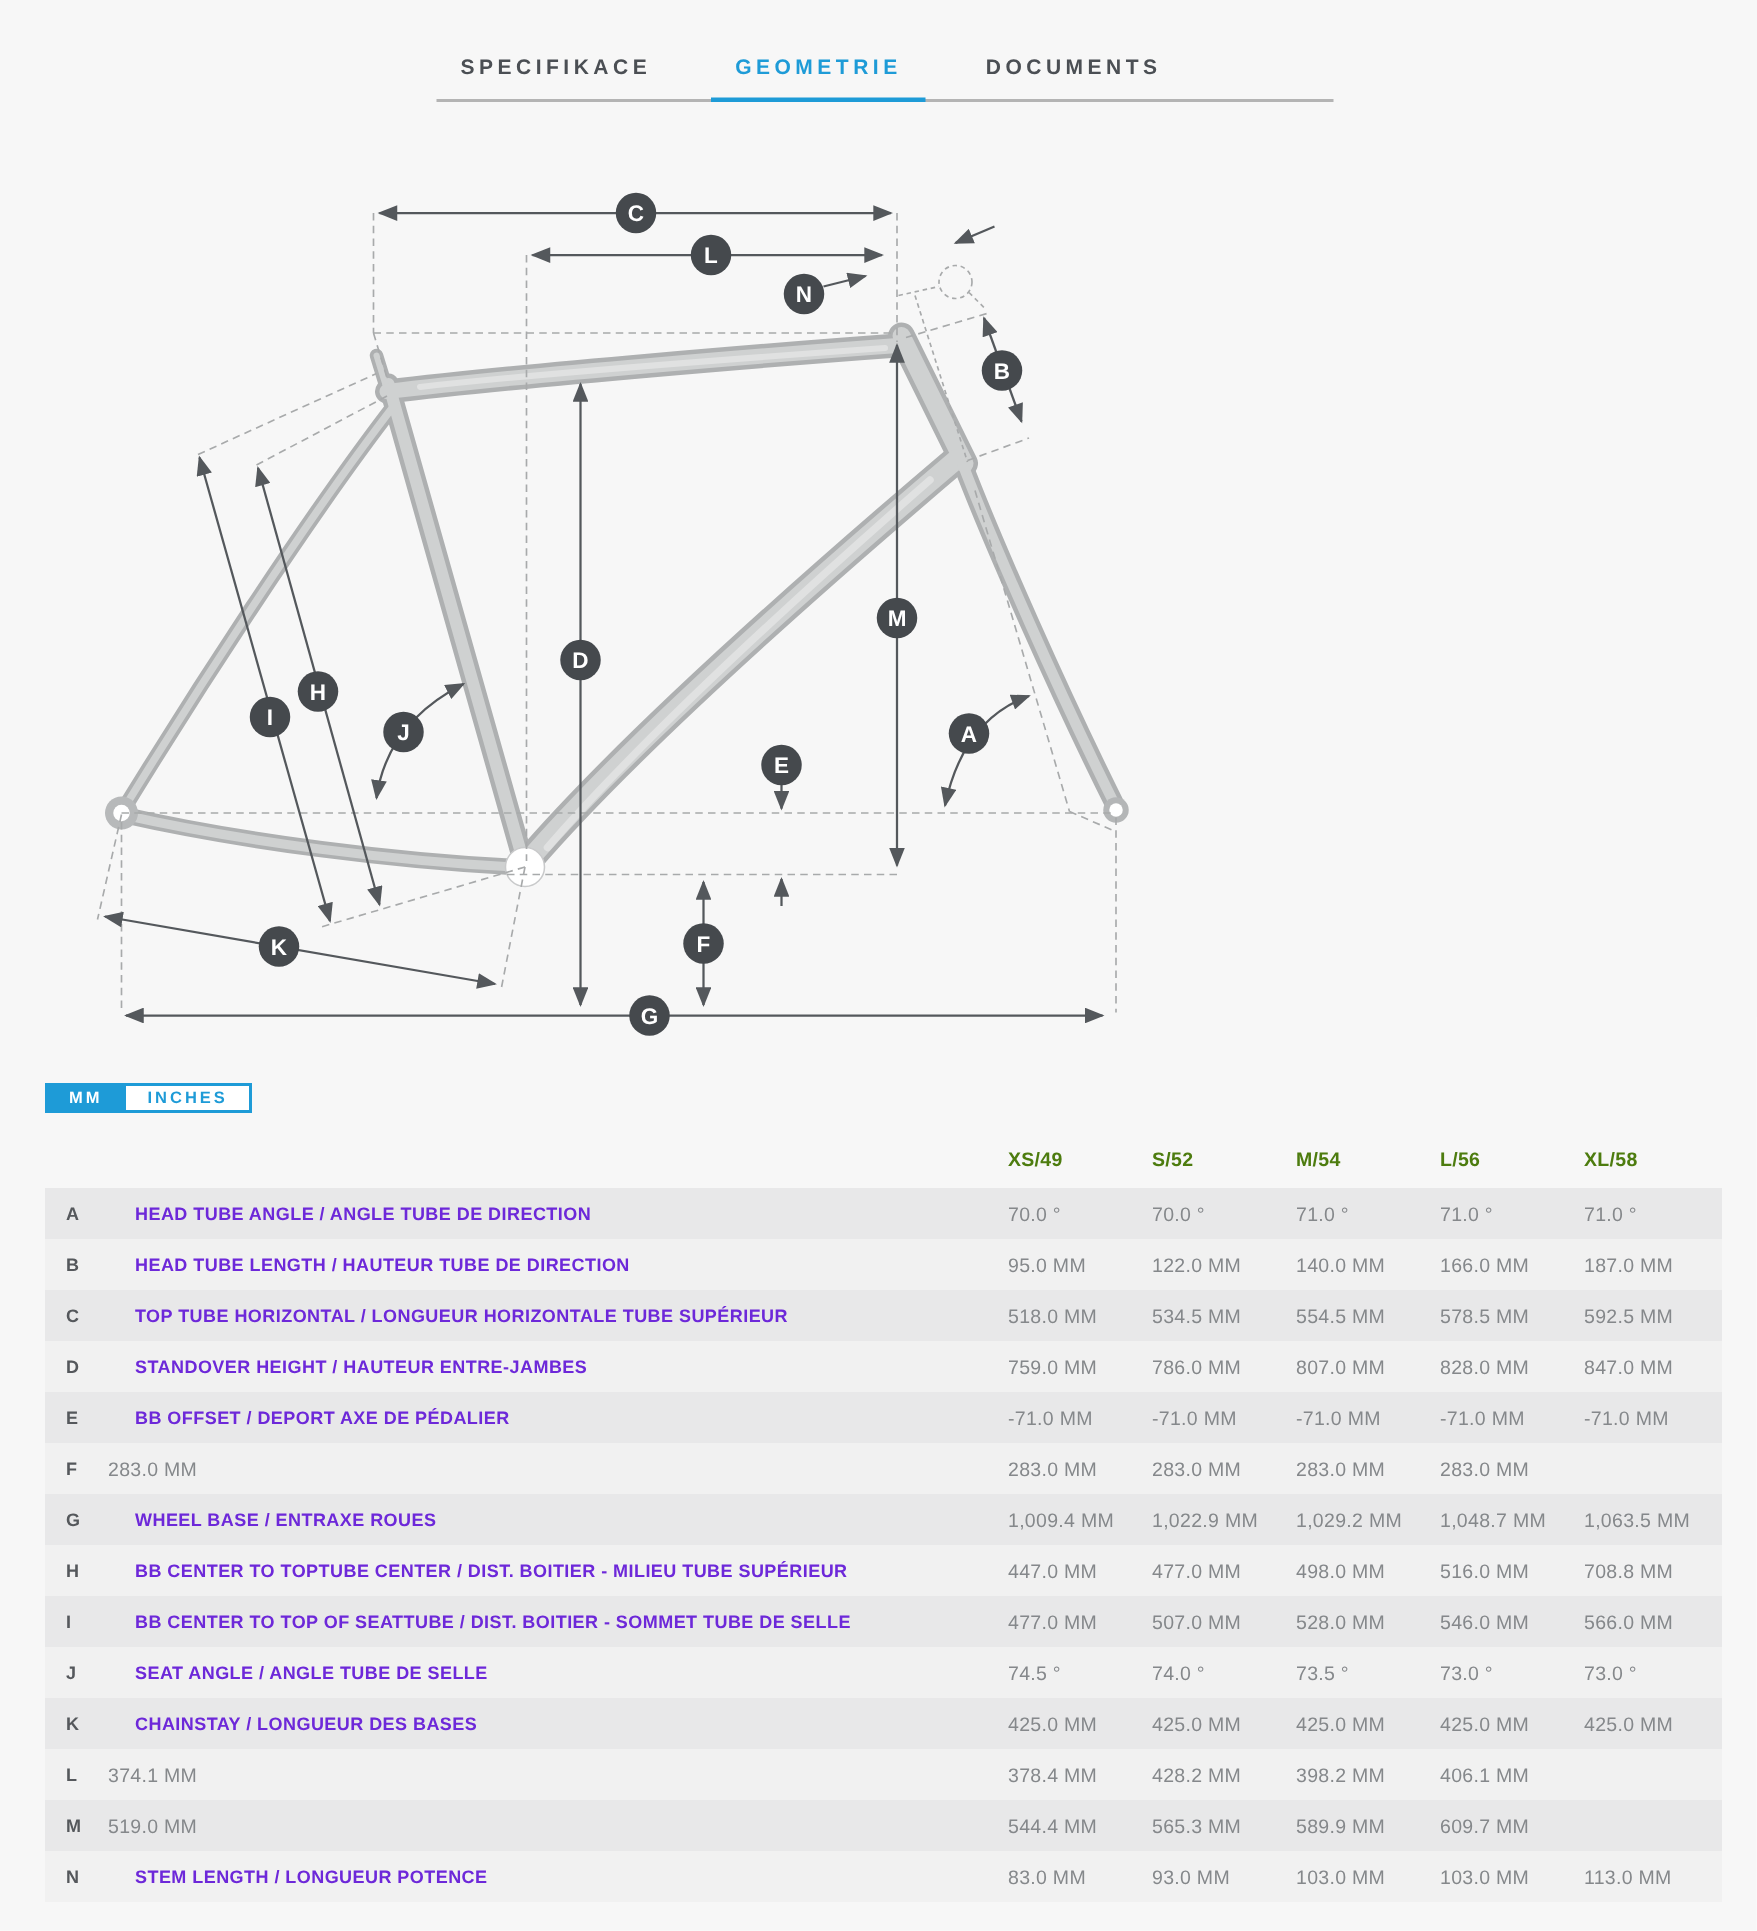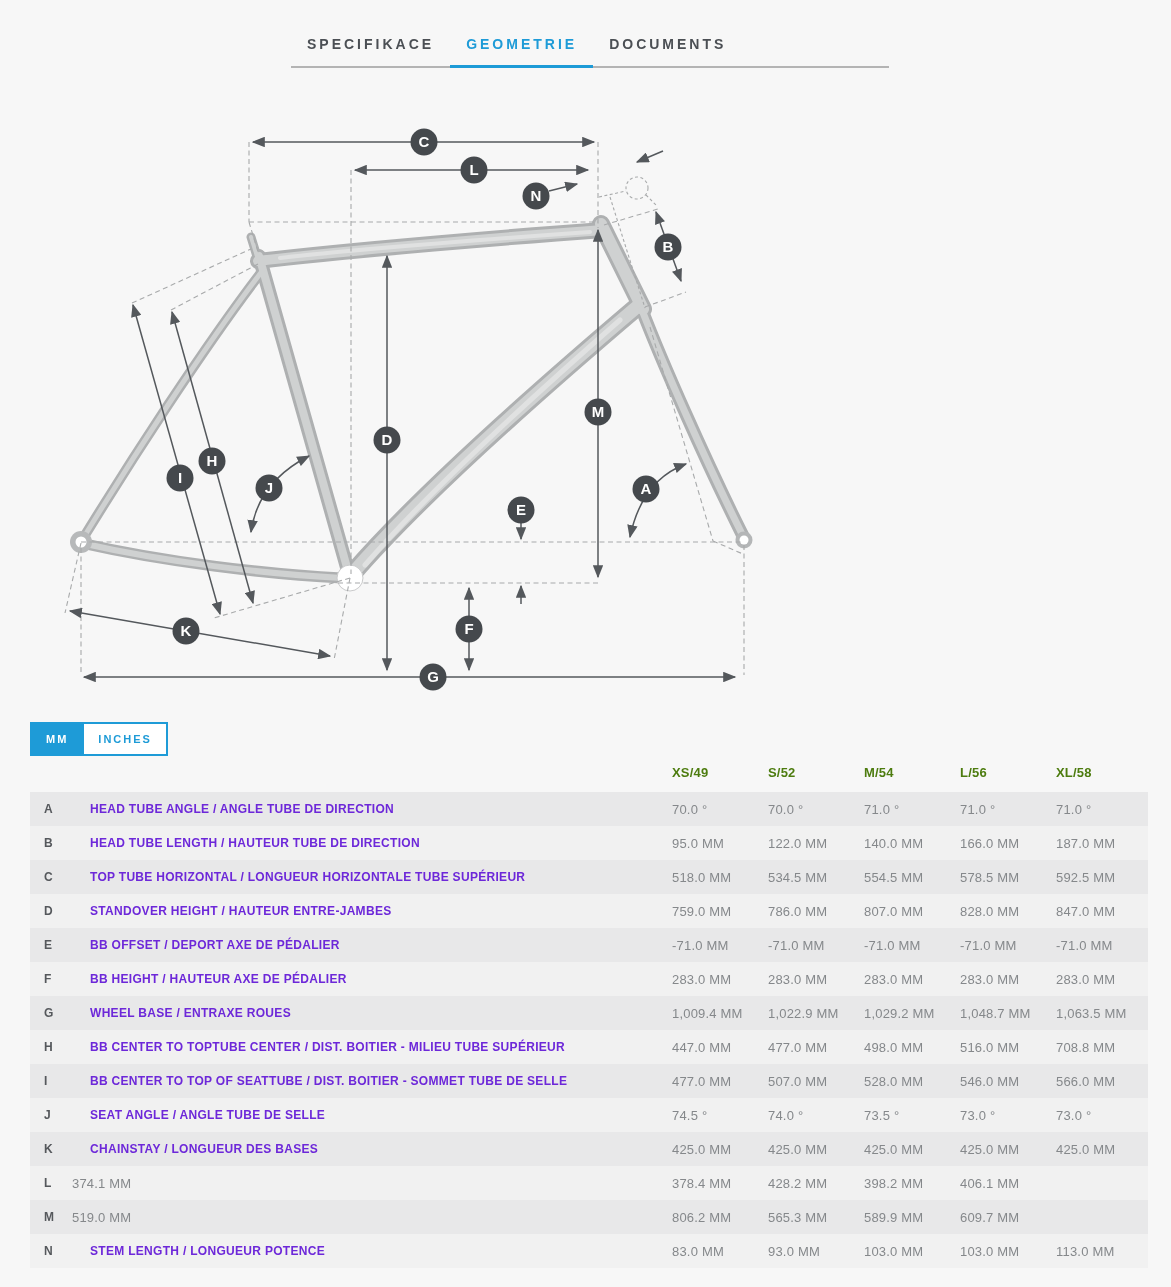--- a/index.html
+++ b/index.html
@@ -1,41 +1,41 @@
 <!DOCTYPE html>
 <html style="--accent: #1e9bd7;"><head>
 <meta charset="utf-8">
 <style>
   :root{ --accent:#1e9bd7; }
   *{box-sizing:border-box; margin:0; padding:0;}
   body{background:#fff; font-family:"Liberation Sans", sans-serif;}
   .page{position:relative; width:1171px; height:1287px; background:#f7f7f7; overflow:hidden;}
 
   
-  .tabbar{position:absolute; top:30px; left:291px; width:598px; display:flex; border-bottom:2px solid #b4b4b4;}
+  .tabbar{position:absolute; top:30px; left:291px; width:598px; display:flex; border-bottom:2px solid #b4b4b4;gap:24px;}
   .tab{padding:6px 16px 13px 16px; font-size:14px; font-weight:bold; letter-spacing:3px;
        color:#4b4f54; cursor:pointer; white-space:nowrap; margin-bottom:-2px;}
   .tab.active{color:var(--accent); border-bottom:3px solid var(--accent);}
 
   
   svg.diagram{position:absolute; top:0; left:0;}
   .tube-o{fill:none; stroke:#aeb0b1; stroke-linecap:round;}
   .tube-i{fill:none; stroke:#cfd1d1; stroke-linecap:round;}
   .tube-h{fill:none; stroke:#e0e1e1; stroke-linecap:round;}
   .dash{fill:none; stroke:#a8aaab; stroke-width:1.1; stroke-dasharray:5 3.5;}
   .dash2{fill:none; stroke:#a8aaab; stroke-width:1.1; stroke-dasharray:3 2.5;}
   .dim{fill:none; stroke:#54585c; stroke-width:1.5;}
   .mlabel circle{fill:#45494d;}
   .mlabel text{fill:#fff; font-size:15px; font-weight:bold; text-anchor:middle; font-family:"Liberation Sans",sans-serif;}
 
   
   .units{position:absolute; top:722px; left:30px; display:flex;}
   .unit{font-family:"Liberation Sans",sans-serif; font-size:11px; font-weight:bold; letter-spacing:2px;
         border:2px solid var(--accent); background:#fff; color:var(--accent);
-        height:34px; padding:0 14px; cursor:pointer; display:flex; align-items:center; justify-content:center;}
+        height:20px; padding:0 14px; cursor:pointer; display:flex; align-items:center; justify-content:center;}
   .unit+.unit{margin-left:-2px;}
   .unit.active{background:var(--accent); color:#fff;}
 
   
   .geo-table{position:absolute; top:752px; left:30px; width:1118px;}
   .thead, .trow{display:grid; grid-template-columns:42px 600px repeat(5,96px); align-items:center;}
   .thead{height:40px;}
   .thead .cell-val{font-size:13px; font-weight:bold; color:#4d7c0f;}
   .trow{height:34px;}
   .trow.odd{background:#e8e8e9;}
@@ -254,21 +254,20 @@
         <div class="cell-label">BB OFFSET / DEPORT AXE DE PÉDALIER</div>
         <div class="cell-val">-71.0 MM</div>
         <div class="cell-val">-71.0 MM</div>
         <div class="cell-val">-71.0 MM</div>
         <div class="cell-val">-71.0 MM</div>
         <div class="cell-val">-71.0 MM</div>
       </div>
 
       <div class="trow even">
         <div class="cell-key">F</div>
-        <div class="cell-label">BB HEIGHT / HAUTEUR AXE DE PÉDALIER</div>
         <div class="cell-val">283.0 MM</div>
         <div class="cell-val">283.0 MM</div>
         <div class="cell-val">283.0 MM</div>
         <div class="cell-val">283.0 MM</div>
         <div class="cell-val">283.0 MM</div>
       </div>
 
       <div class="trow odd">
         <div class="cell-key">G</div>
         <div class="cell-label">WHEEL BASE / ENTRAXE ROUES</div>
@@ -324,21 +323,21 @@
         <div class="cell-val">374.1 MM</div>
         <div class="cell-val">378.4 MM</div>
         <div class="cell-val">428.2 MM</div>
         <div class="cell-val">398.2 MM</div>
         <div class="cell-val">406.1 MM</div>
       </div>
 
       <div class="trow odd">
         <div class="cell-key">M</div>
         <div class="cell-val">519.0 MM</div>
-        <div class="cell-val">806.2 MM</div>
+        <div class="cell-val">544.4 MM</div>
         <div class="cell-val">565.3 MM</div>
         <div class="cell-val">589.9 MM</div>
         <div class="cell-val">609.7 MM</div>
       </div>
 
       <div class="trow even">
         <div class="cell-key">N</div>
         <div class="cell-label">STEM LENGTH / LONGUEUR POTENCE</div>
         <div class="cell-val">83.0 MM</div>
         <div class="cell-val">93.0 MM</div>

